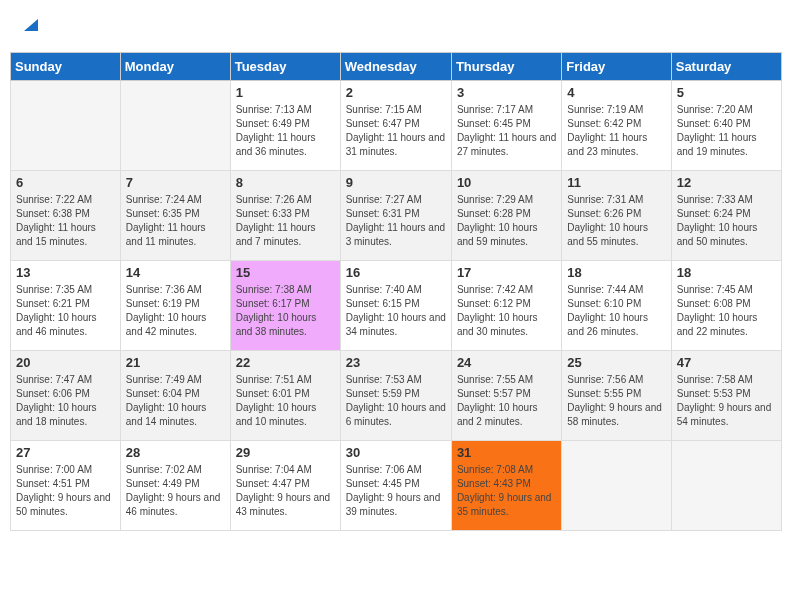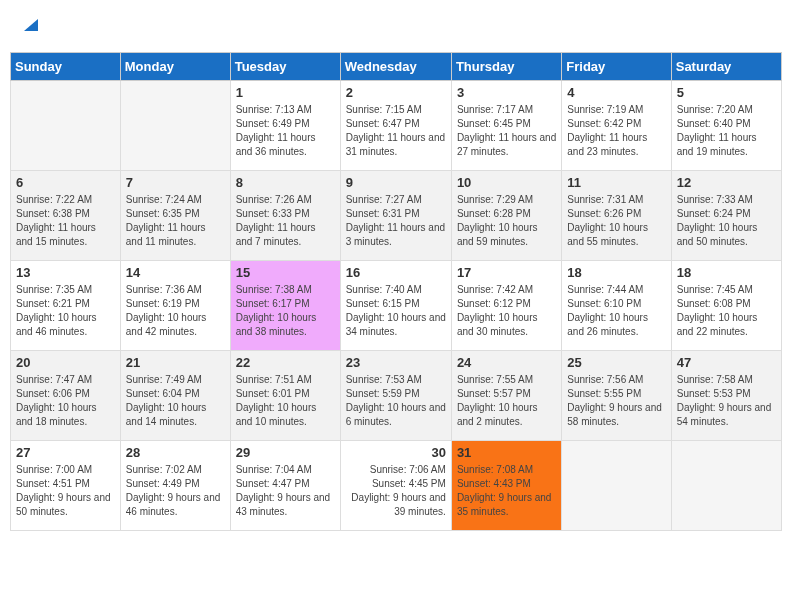--- a/index.html
+++ b/index.html
@@ -250,21 +250,21 @@
           <div class="day-info">Sunrise: 7:00 AM<br>Sunset: 4:51 PM<br>Daylight: 9 hours and 50 minutes.</div>
         </td>
         <td style="background: rgb(255, 255, 255);">
           <div class="day-num">28</div>
           <div class="day-info">Sunrise: 7:02 AM<br>Sunset: 4:49 PM<br>Daylight: 9 hours and 46 minutes.</div>
         </td>
         <td style="background: rgb(255, 255, 255);">
           <div class="day-num">29</div>
           <div class="day-info">Sunrise: 7:04 AM<br>Sunset: 4:47 PM<br>Daylight: 9 hours and 43 minutes.</div>
         </td>
-        <td style="background: rgb(255, 255, 255); text-align: right;">
+        <td style="background: rgb(255, 255, 255);">
           <div class="day-num">30</div>
           <div class="day-info">Sunrise: 7:06 AM<br>Sunset: 4:45 PM<br>Daylight: 9 hours and 39 minutes.</div>
         </td>
         <td style="background: #f97316;">
           <div class="day-num">31</div>
           <div class="day-info">Sunrise: 7:08 AM<br>Sunset: 4:43 PM<br>Daylight: 9 hours and 35 minutes.</div>
         </td>
         <td class="empty"></td>
         <td class="empty"></td>
       </tr>

